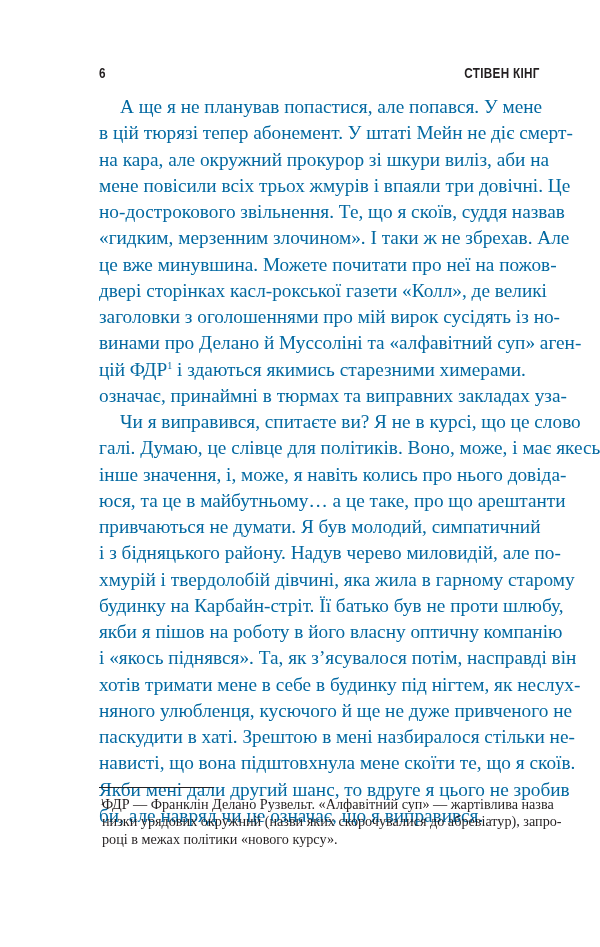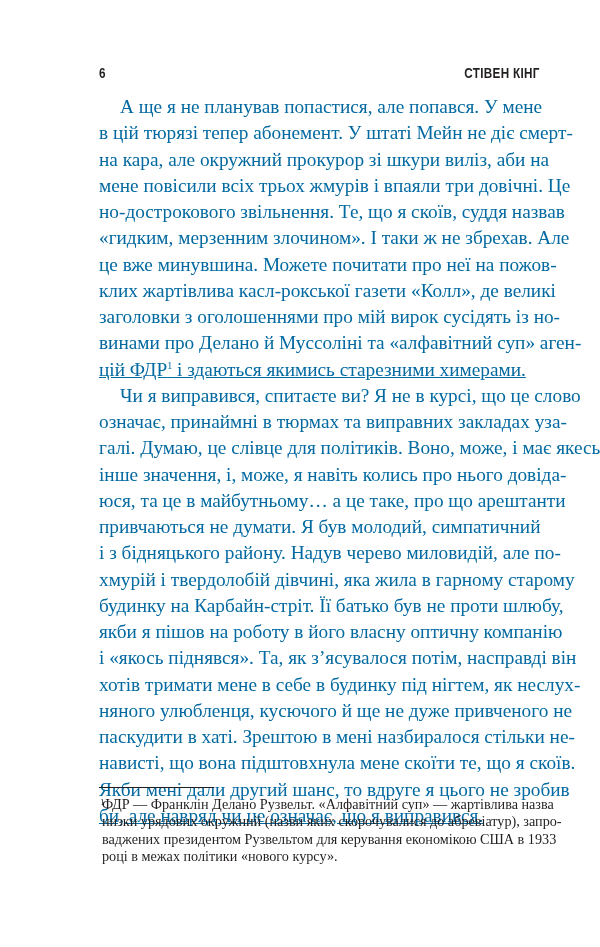--- a/index.html
+++ b/index.html
@@ -64,21 +64,20 @@
     }
     .body-text .line {
       display: block;
       height: 26.25px;
       white-space: nowrap;
       text-align: justify;
       text-align-last: justify;
     }
     .body-text .line.last {
       text-align-last: left;
-      text-decoration: underline;
     }
     .body-text .line.indent {
       padding-left: 21px;
     }
     .body-text sup {
       font-size: 10px;
       vertical-align: 7px;
       line-height: 0;
     }
     .fn-rule {
@@ -135,27 +134,27 @@
 
   <div class="body-text">
 
     <span class="line indent">А ще я не планував попастися, але попався. У мене</span>
     <span class="line">в цій тюрязі тепер абонемент. У штаті Мейн не діє смерт-</span>
     <span class="line">на кара, але окружний прокурор зі шкури виліз, аби на</span>
     <span class="line">мене повісили всіх трьох жмурів і впаяли три довічні. Це</span>
     <span class="line">но-дострокового звільнення. Те, що я скоїв, суддя назвав</span>
     <span class="line">«гидким, мерзенним злочином». І таки ж не збрехав. Але</span>
     <span class="line">це вже минувшина. Можете почитати про неї на пожов-</span>
-    <span class="line">клих жартівлива касл-рокської газети «Колл», де великі</span>
+    <span class="line">двері сторінках касл-рокської газети «Колл», де великі</span>
     <span class="line">заголовки з оголошеннями про мій вирок сусідять із но-</span>
     <span class="line">винами про Делано й Муссоліні та «алфавітний суп» аген-</span>
     <span class="line last"><span>цій ФДР</span><sup>1</sup> <span>і здаються якимись старезними химерами.</span></span>
 
+    <span class="line">означає, принаймні в тюрмах та виправних закладах уза-</span>
     <span class="line indent">Чи я виправився, спитаєте ви? Я не в курсі, що це слово</span>
-    <span class="line">означає, принаймні в тюрмах та виправних закладах уза-</span>
     <span class="line">галі. Думаю, це слівце для політиків. Воно, може, і має якесь</span>
     <span class="line">інше значення, і, може, я навіть колись про нього довіда-</span>
     <span class="line">юся, та це в майбутньому… а це таке, про що арештанти</span>
     <span class="line">привчаються не думати. Я був молодий, симпатичний</span>
     <span class="line">і з бідняцького району. Надув черево миловидій, але по-</span>
     <span class="line">хмурій і твердолобій дівчині, яка жила в гарному старому</span>
     <span class="line">будинку на Карбайн-стріт. Її батько був не проти шлюбу,</span>
     <span class="line">якби я пішов на роботу в його власну оптичну компанію</span>
     <span class="line">і «якось піднявся». Та, як з’ясувалося потім, насправді він</span>
     <span class="line">хотів тримати мене в себе в будинку під нігтем, як неслух-</span>
@@ -166,18 +165,17 @@
     <span class="line last">би, але навряд чи це означає, що я виправився.</span>
   </div>
 
   <div class="fn-rule"></div>
 
   <div class="footnote">
     <span class="fn-mark">1</span>
     <div class="fn-body">
       <span class="line">ФДР — Франклін Делано Рузвельт. «Алфавітний суп» — жартівлива назва</span>
       <span class="line">низки урядових окружний (назви яких скорочувалися до абревіатур), запро-</span>
-      <span class="line">ваджених президентом Рузвельтом для керування економікою США в 1933</span>
       <span class="line last">році в межах політики «нового курсу».</span>
     </div>
   </div>
 
 </div>
 
 </body></html>

